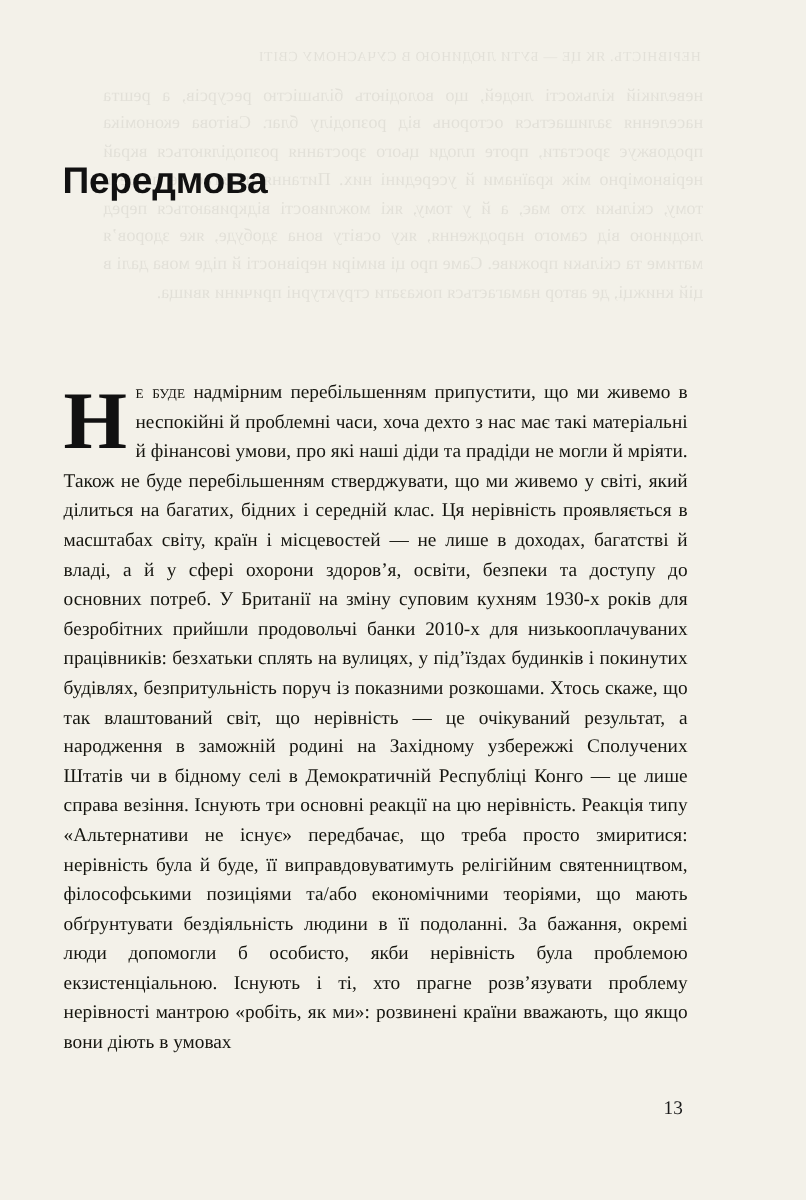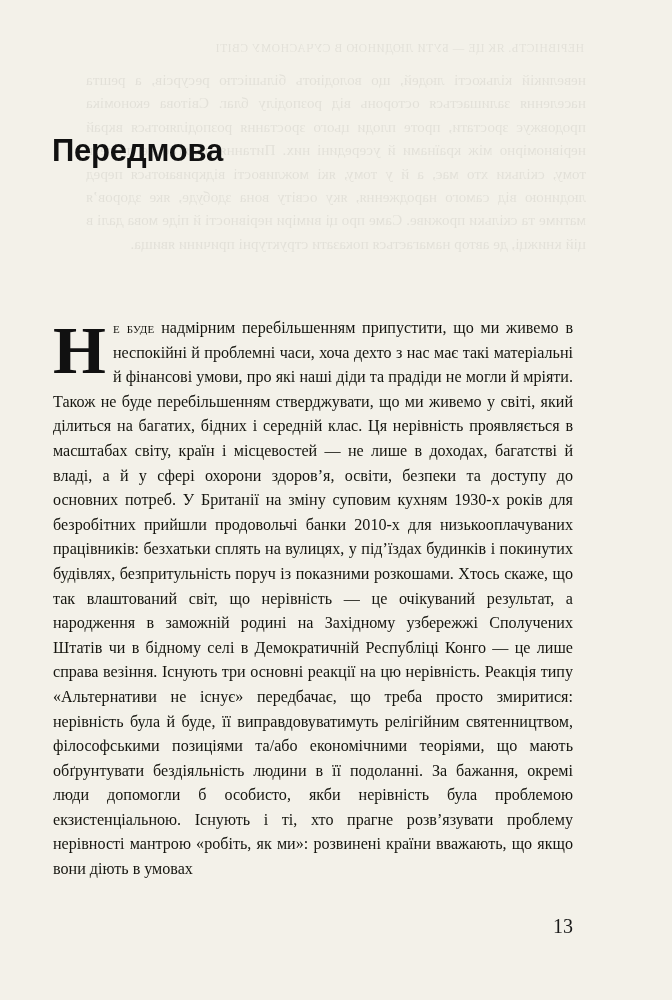--- a/index.html
+++ b/index.html
@@ -83,21 +83,21 @@
   .body-text .smallcaps {
     font-variant: small-caps;
     letter-spacing: 0.2px;
     margin-top: 32px;
   }
 
   .folio {
     position: absolute;
     left: 553px;
     top: 915px;
-    font-size: 20px;
+    font-size: 16px;
     color: #1a1a1a;
   }
 </style>
 </head>
 <body>
 
 <div class="page">
 
   <div class="ghost-layer">
     <div class="ghost-head">НЕРІВНІСТЬ. ЯК ЦЕ — БУТИ ЛЮДИНОЮ В СУЧАСНОМУ СВІТІ</div>

